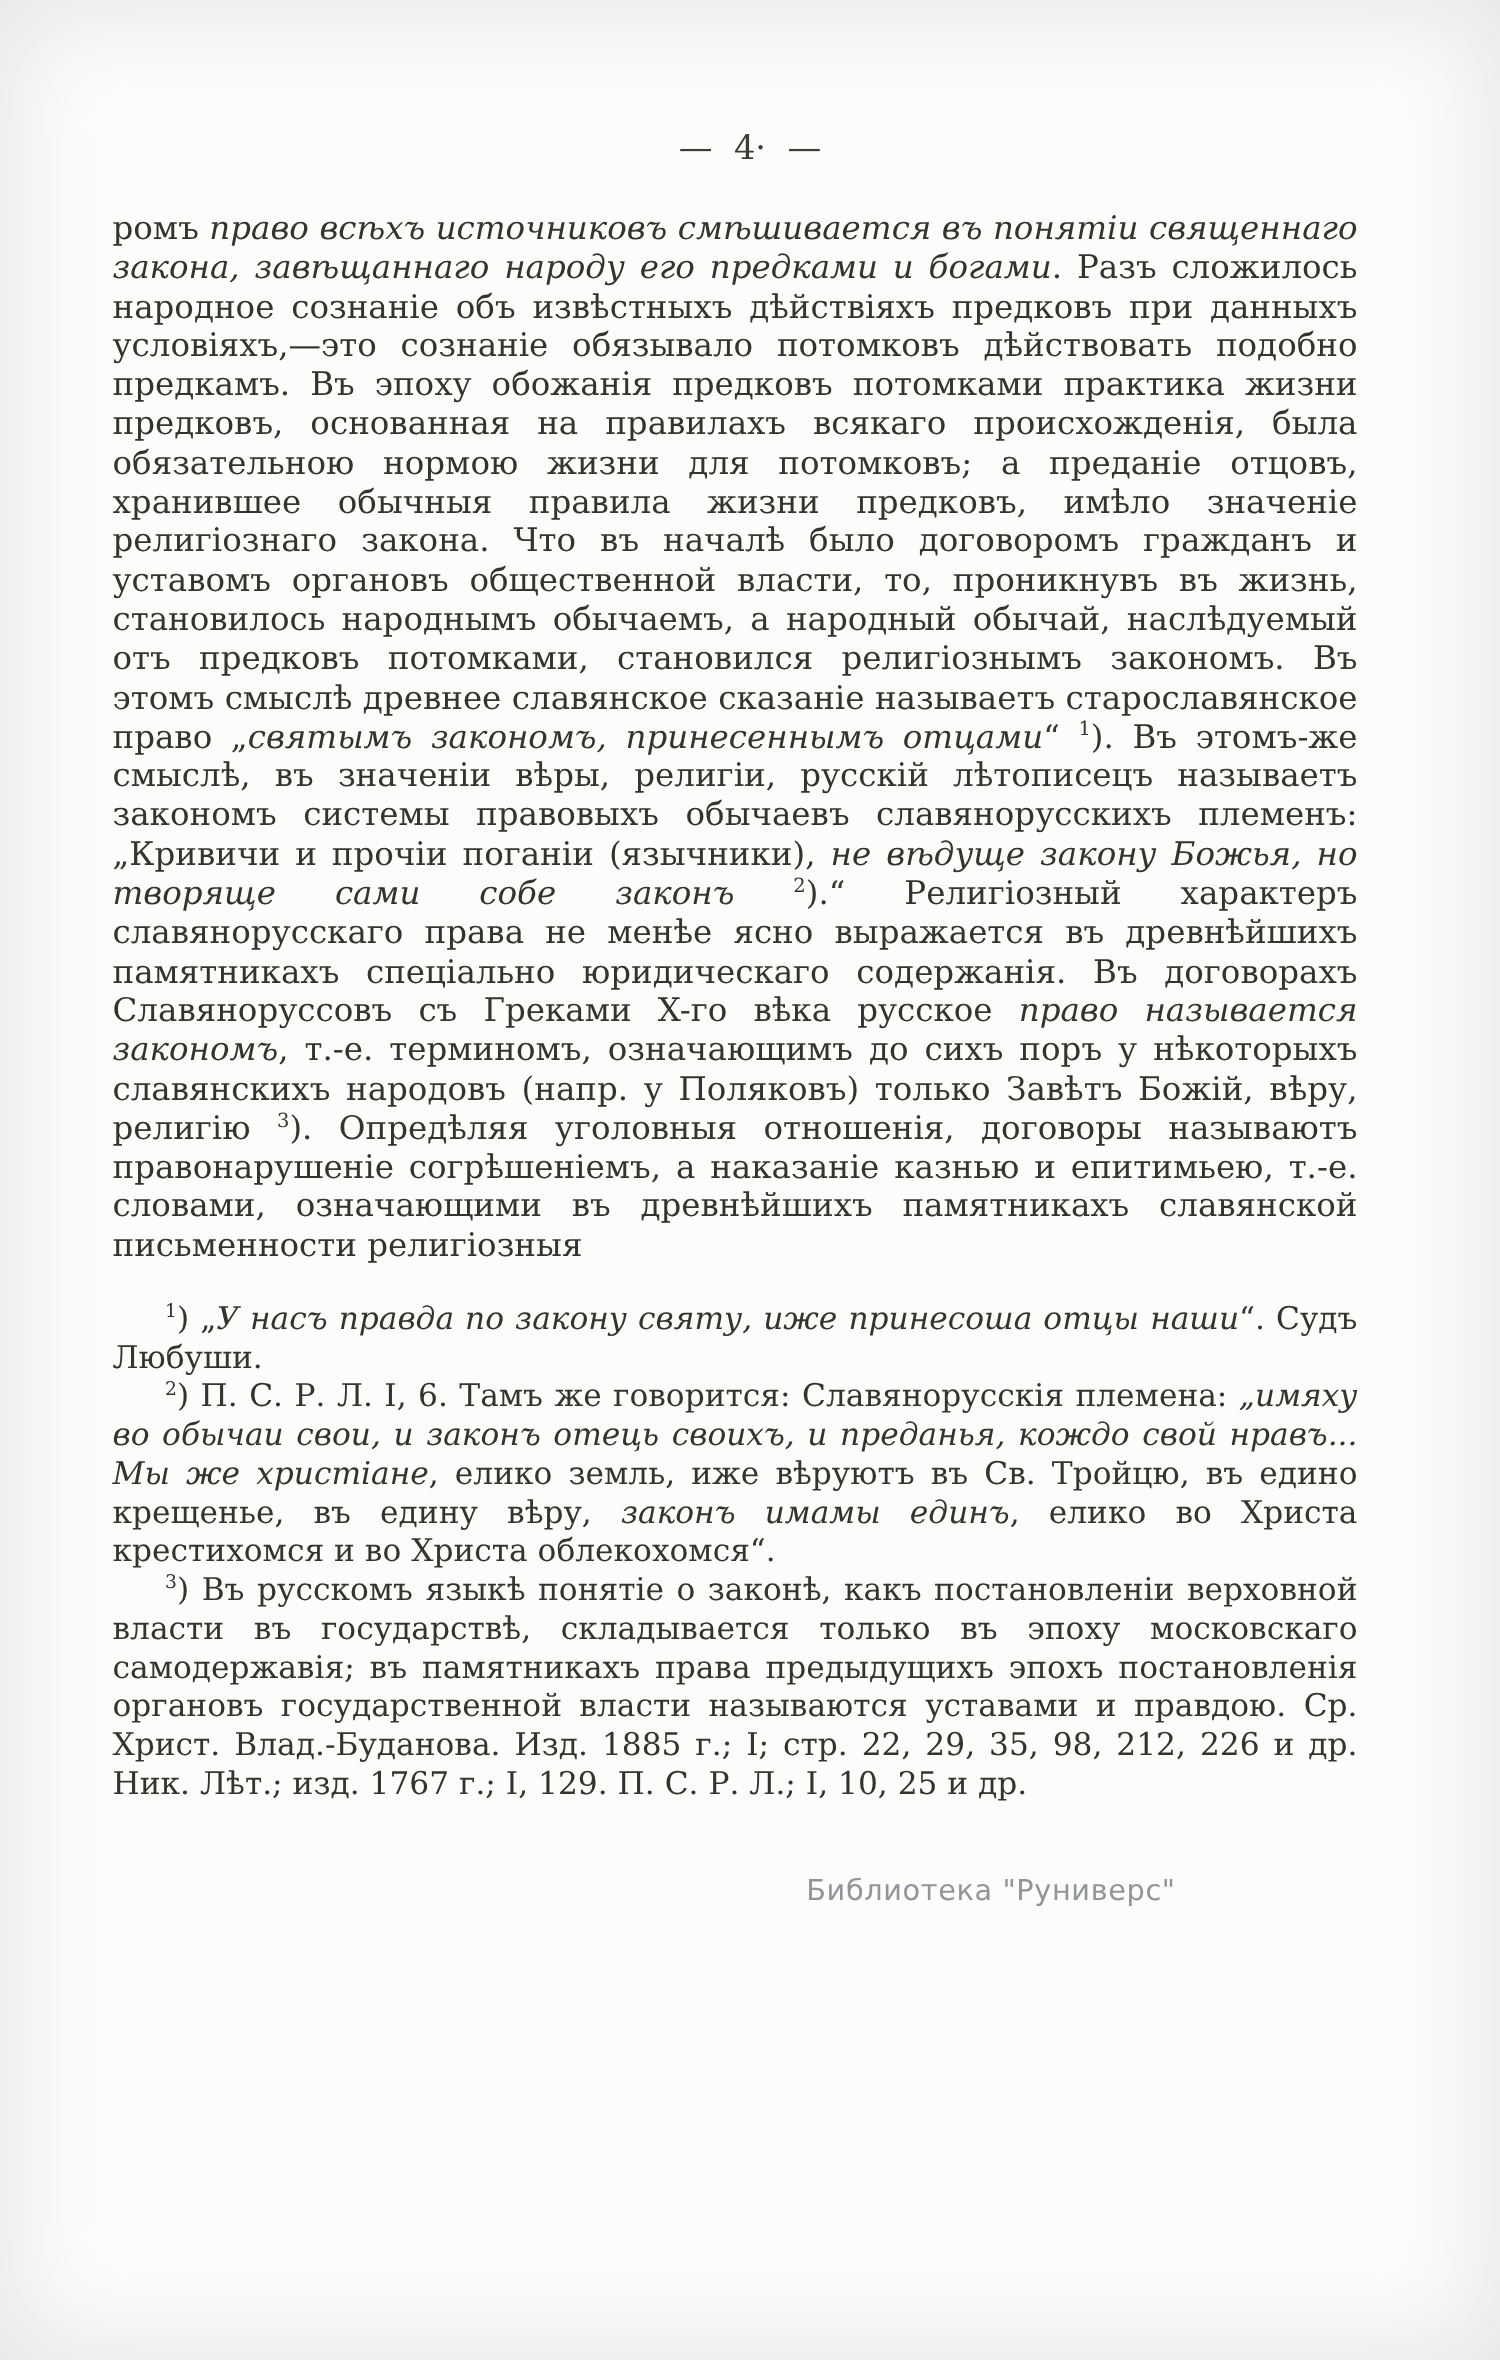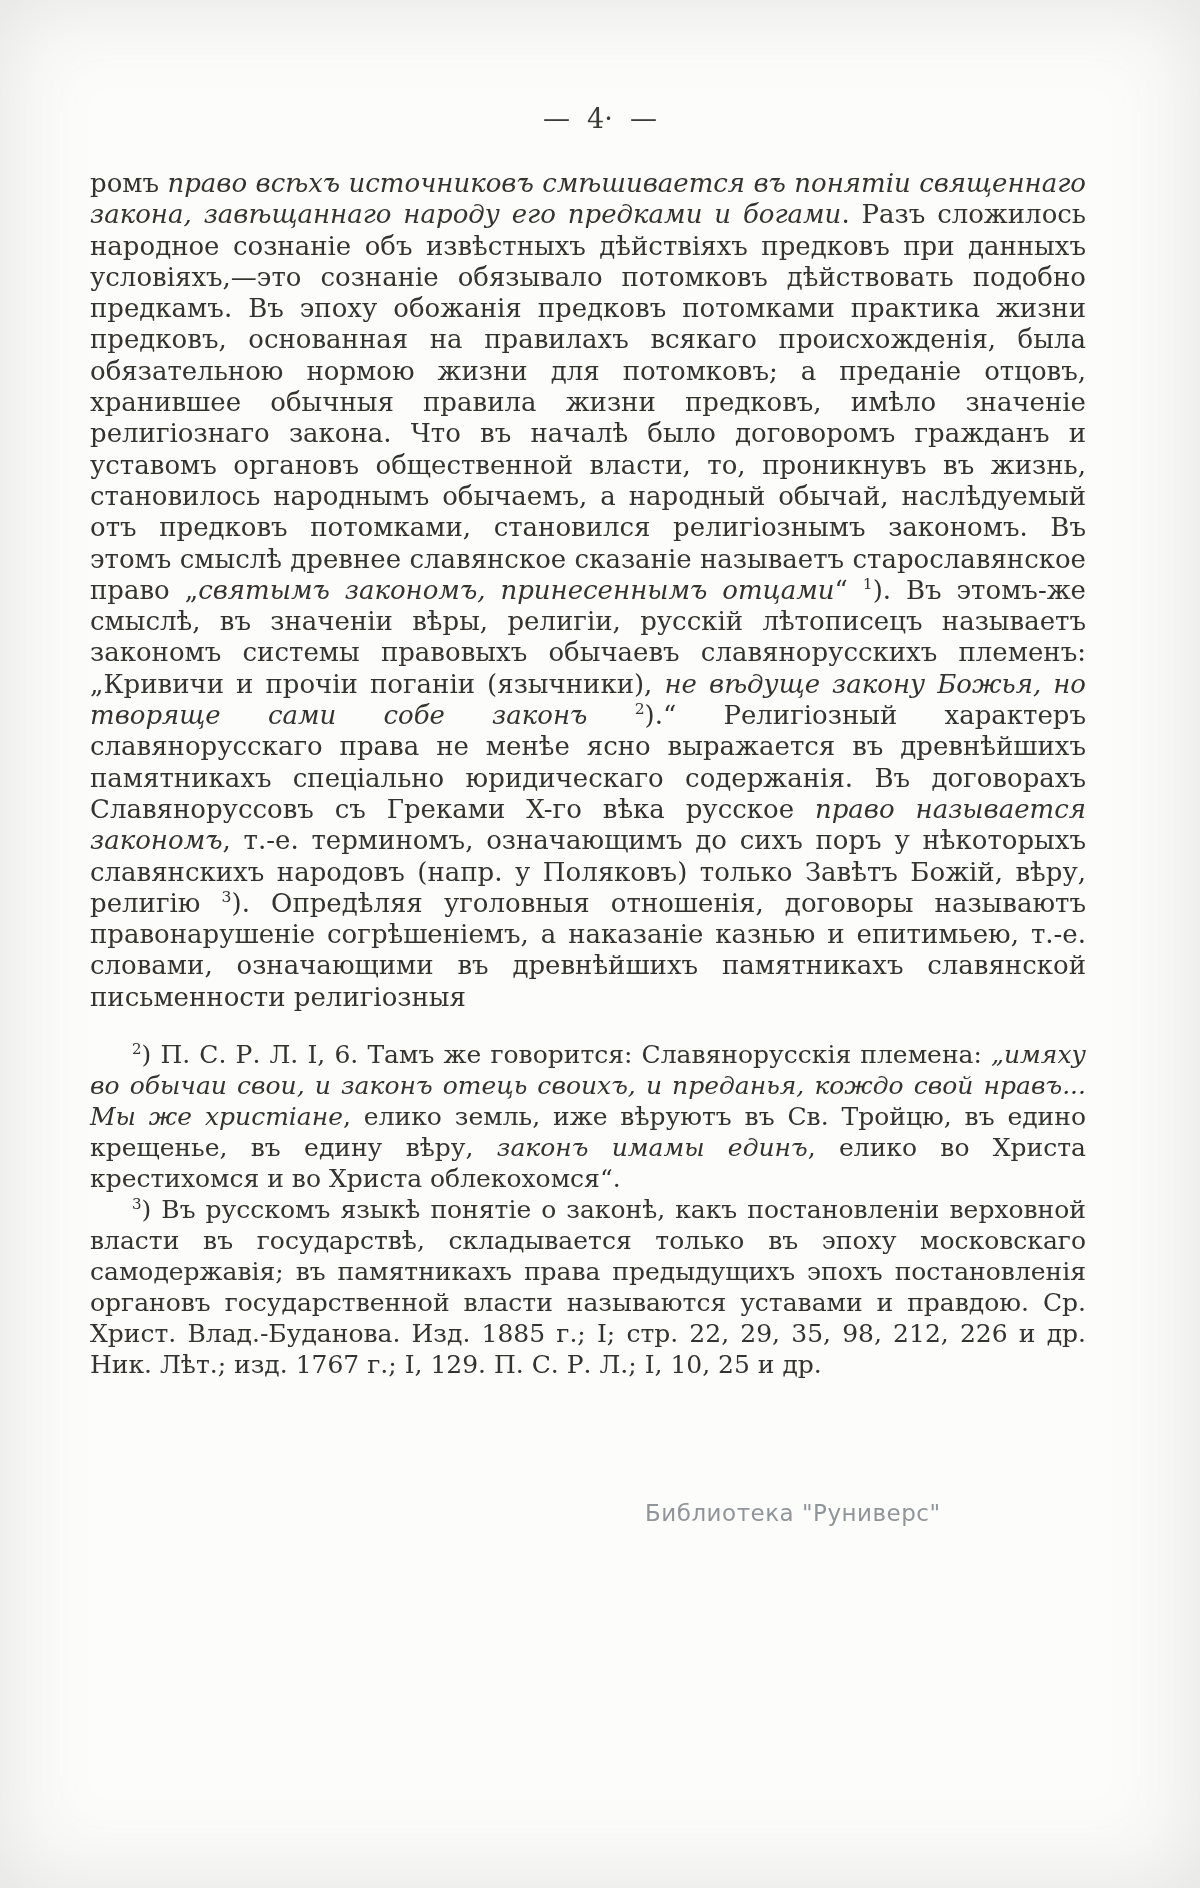--- a/index.html
+++ b/index.html
@@ -64,20 +64,21 @@
 
 <div class="page">
 
   <div class="page-number">—  4·  —</div>
 
   <div class="content">
 
     <p class="body-text"><span>ромъ </span><span class="italic">право всѣхъ источниковъ смѣшивается въ понятіи священнаго закона, завѣщаннаго народу его предками и богами</span><span>. Разъ сложилось народное сознаніе объ извѣстныхъ дѣйствіяхъ предковъ при данныхъ условіяхъ,—это сознаніе обязывало потомковъ дѣйствовать подобно предкамъ. Въ эпоху обожанія предковъ потомками практика жизни предковъ, основанная на правилахъ всякаго происхожденія, была обязательною нормою жизни для потомковъ; а преданіе отцовъ, хранившее обычныя правила жизни предковъ, имѣло значеніе религіознаго закона. Что въ началѣ было договоромъ гражданъ и уставомъ органовъ общественной власти, то, проникнувъ въ жизнь, становилось народнымъ обычаемъ, а народный обычай, наслѣдуемый отъ предковъ потомками, становился религіознымъ закономъ. Въ этомъ смыслѣ древнее славянское сказаніе называетъ старославянское право „</span><span class="italic">святымъ закономъ, принесеннымъ отцами</span><span>“ </span><span class="sup">1</span><span>). Въ этомъ-же смыслѣ, въ значеніи вѣры, религіи, русскій лѣтописецъ называетъ закономъ системы правовыхъ обычаевъ славянорусскихъ племенъ: „Кривичи и прочіи поганіи (язычники), </span><span class="italic">не вѣдуще закону Божья, но творяще сами собе законъ</span><span> </span><span class="sup">2</span><span>).“ Религіозный характеръ славянорусскаго права не менѣе ясно выражается въ древнѣйшихъ памятникахъ спеціально юридическаго содержанія. Въ договорахъ Славяноруссовъ съ Греками X-го вѣка русское </span><span class="italic">право называется закономъ</span><span>, т.-е. терминомъ, означающимъ до сихъ поръ у нѣкоторыхъ славянскихъ народовъ (напр. у Поляковъ) только Завѣтъ Божій, вѣру, религію </span><span class="sup">3</span><span>). Опредѣляя уголовныя отношенія, договоры называютъ правонарушеніе согрѣшеніемъ, а наказаніе казнью и епитимьею, т.-е. словами, означающими въ древнѣйшихъ памятникахъ славянской письменности религіозныя</span></p>
 
     <div class="footnotes">
+      <p class="footnote"><span class="sup">1</span><span>) „</span><span class="italic">У насъ правда по закону святу, иже принесоша отцы наши</span><span>“. Судъ Любуши.</span></p>
       <p class="footnote"><span class="sup">2</span><span>) П. С. Р. Л. I, 6. Тамъ же говорится: Славянорусскія племена: </span><span class="italic">„имяху во обычаи свои, и законъ отець своихъ, и преданья, кождо свой нравъ... Мы же христіане</span><span>, елико земль, иже вѣруютъ въ Св. Тройцю, въ едино крещенье, въ едину вѣру, </span><span class="italic">законъ имамы единъ</span><span>, елико во Христа крестихомся и во Христа облекохомся“.</span></p>
       <p class="footnote"><span class="sup">3</span><span>) Въ русскомъ языкѣ понятіе о законѣ, какъ постановленіи верховной власти въ государствѣ, складывается только въ эпоху московскаго самодержавія; въ памятникахъ права предыдущихъ эпохъ постановленія органовъ государственной власти называются уставами и правдою. Ср. Христ. Влад.-Буданова. Изд. 1885 г.; I; стр. 22, 29, 35, 98, 212, 226 и др. Ник. Лѣт.; изд. 1767 г.; I, 129. П. С. Р. Л.; I, 10, 25 и др.</span></p>
     </div>
 
   </div>
 
   <div class="watermark">Библиотека "Руниверс"</div>
 
 </div>
 

